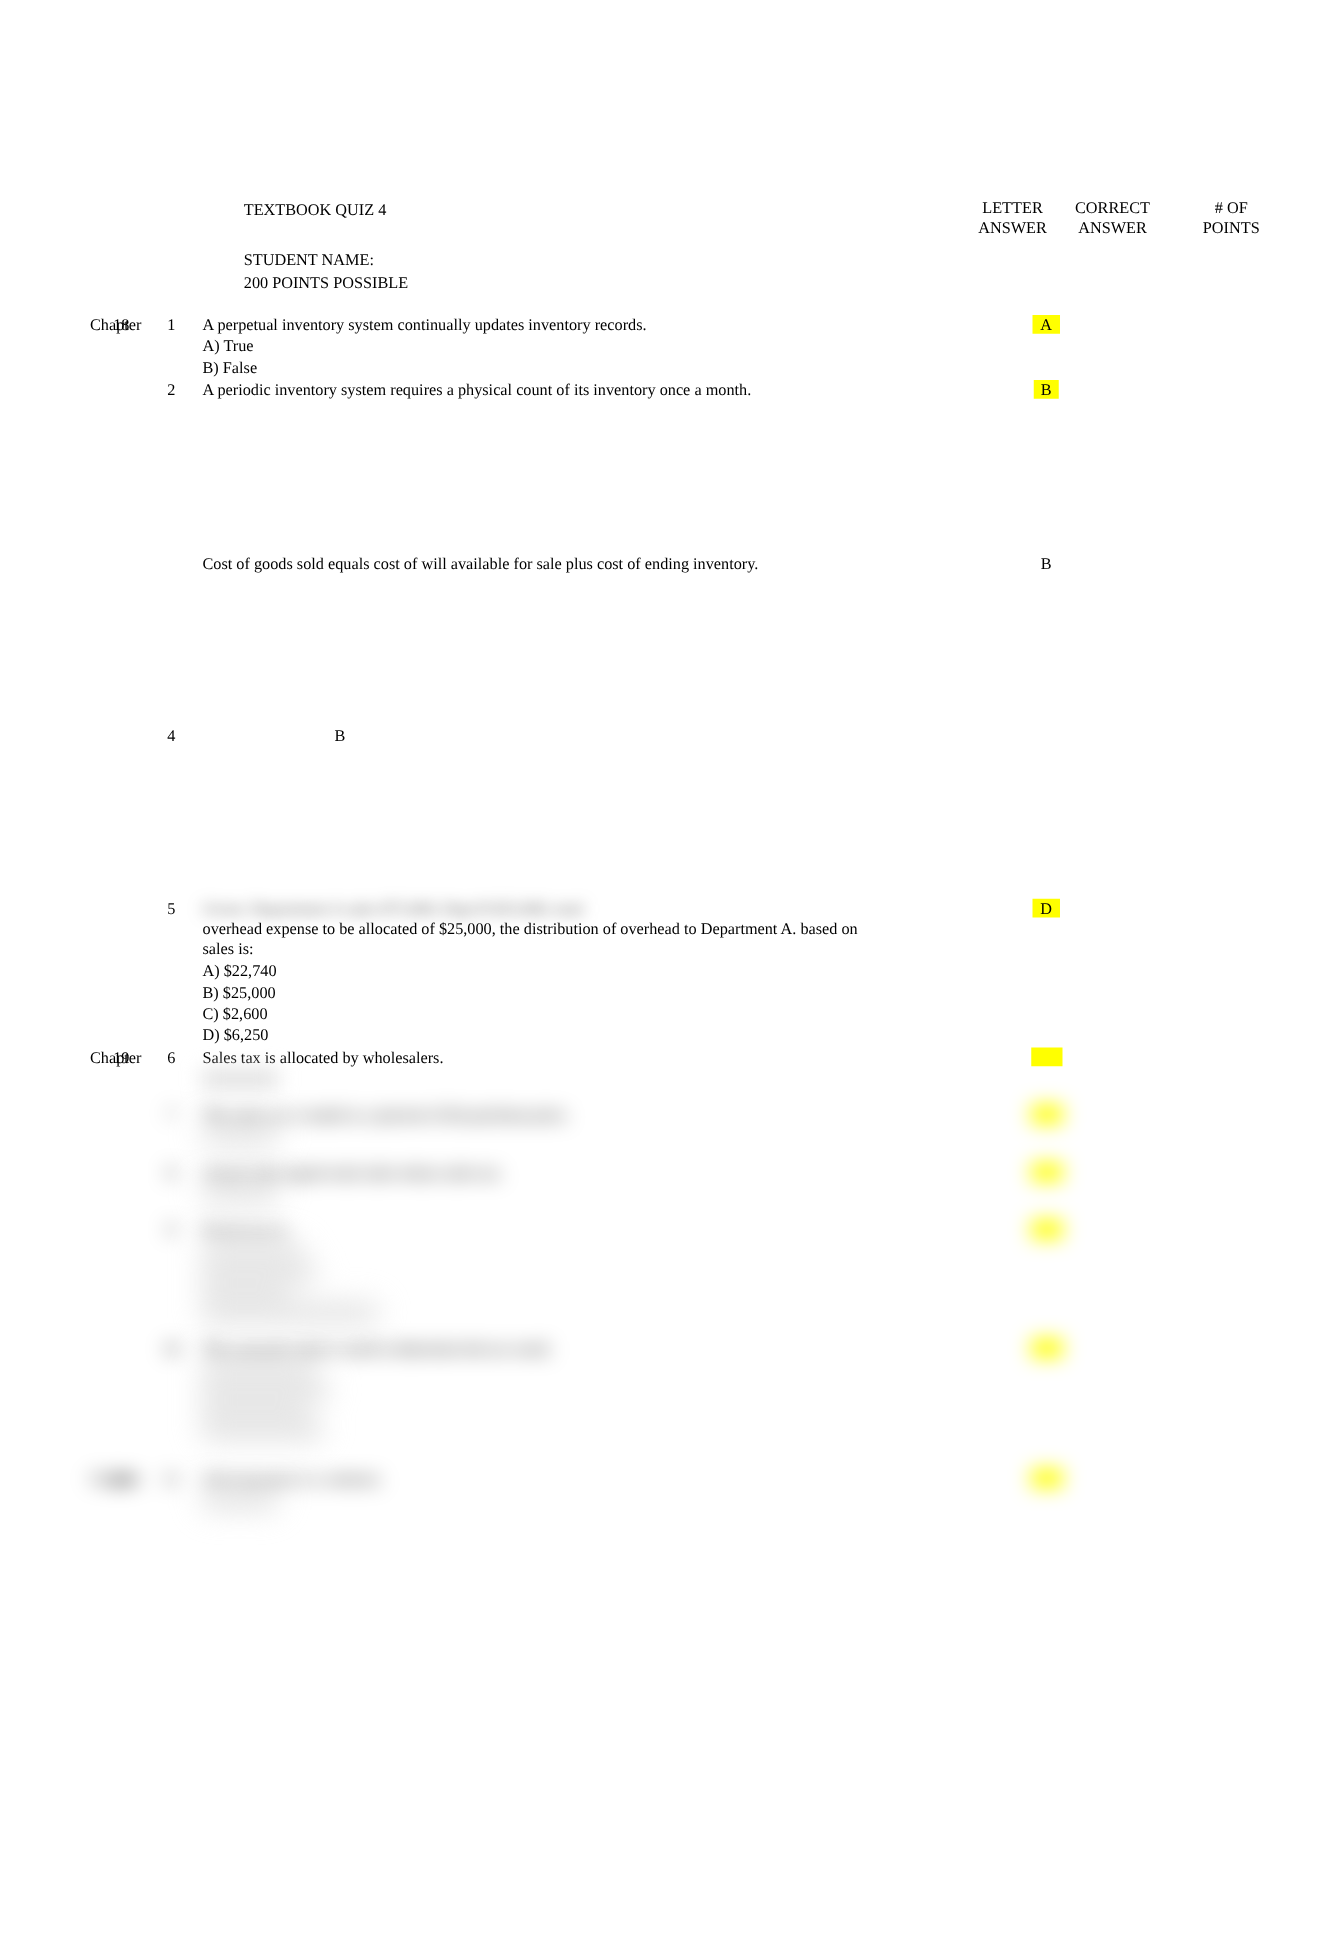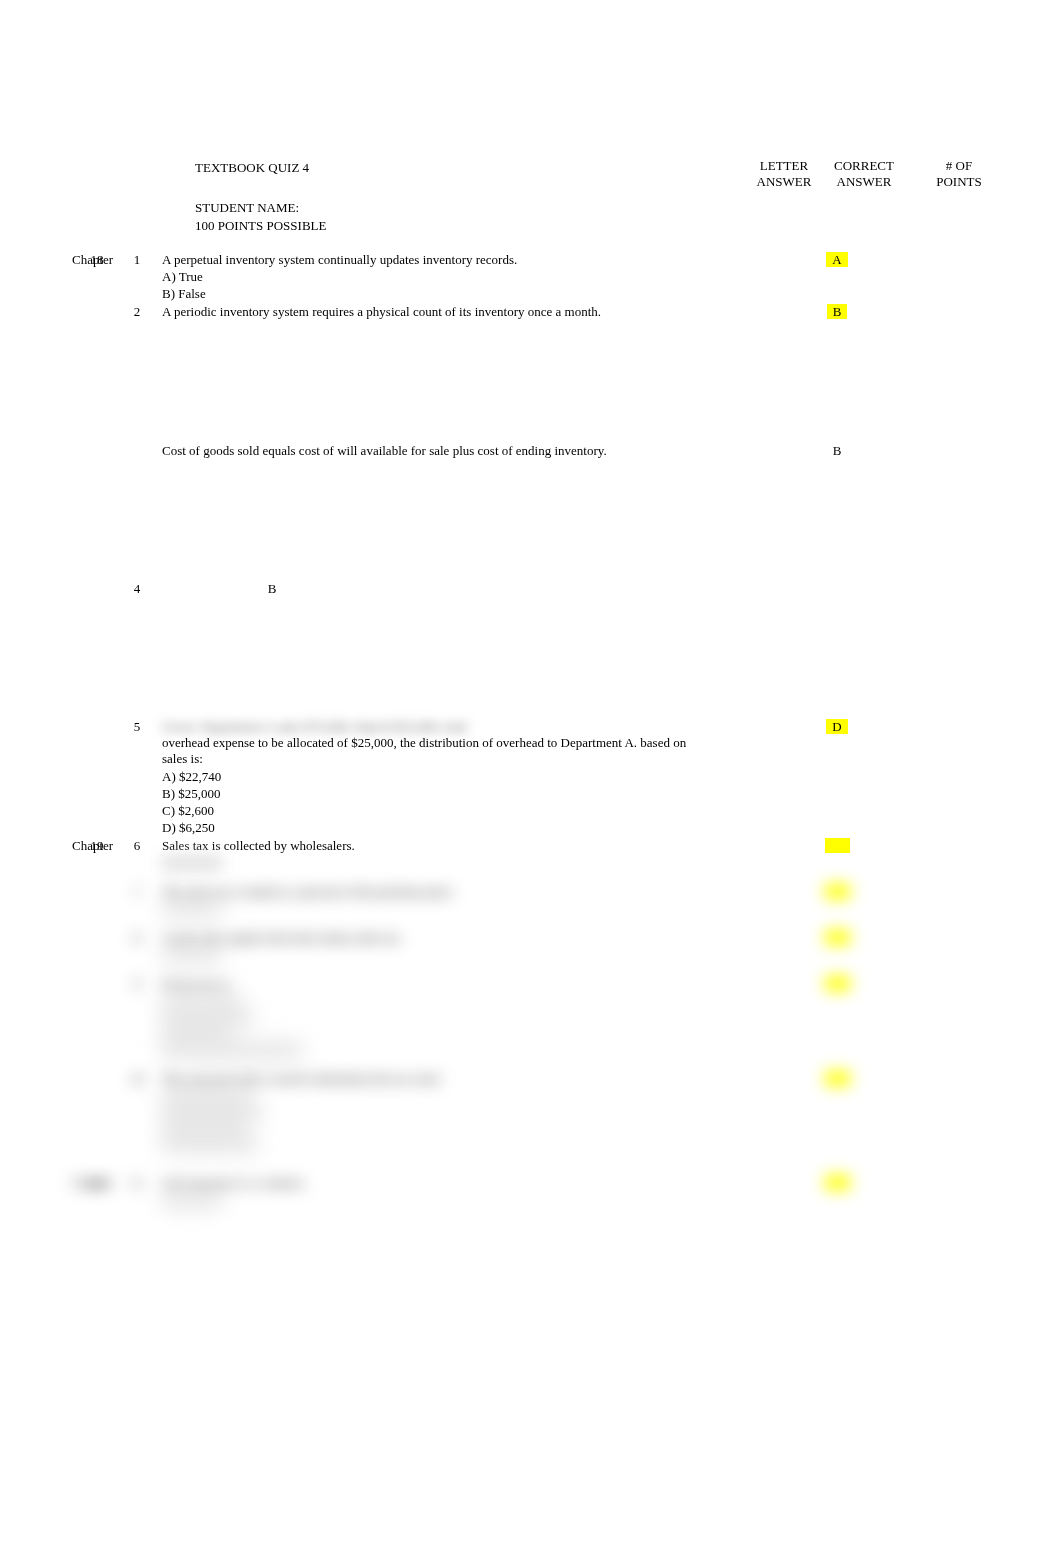--- a/index.html
+++ b/index.html
@@ -50,39 +50,39 @@
     -webkit-filter: blur(8px);
   }
   .qtext { line-height: 1.25; }
   .opt { margin-top: 1px; }
   .hdr-title { margin-left: 195px; margin-bottom: 10px; font-family: Liberation Serif, serif; }
   .hdr-line { margin-left: 195px; margin-bottom: 2px; }
   .hdr-block { margin-bottom: 18px; }
   .hdr-right {
     position: absolute;
     top: -2px;
-    left: 744px;
+    left: 770px;
     display: flex;
     text-align: center;
     line-height: 1.2;
   }
   .hdr-right .col-a { width: 80px; }
   .hdr-right .col-b { width: 80px; }
   .hdr-right .col-c { width: 90px; padding-left: 20px; }
 </style>
 </head>
 <body>
 
 <div class="page">
 
   <div class="hdr-block" style="position:relative;">
     <div class="hdr-title">TEXTBOOK QUIZ 4</div>
     <div class="spacer-sm"></div>
     <div class="hdr-line">STUDENT NAME:</div>
-    <div class="hdr-line">100 POINTS POSSIBLE</div>
+    <div class="hdr-line">200 POINTS POSSIBLE</div>
 
     <div class="hdr-right">
       <div class="col-a">
         <div>LETTER</div>
         <div>ANSWER</div>
       </div>
       <div class="col-b">
         <div>CORRECT</div>
         <div>ANSWER</div>
       </div>
@@ -161,21 +161,21 @@
     <div class="col-letter"></div>
     <div class="col-correct"><span class="hl-inline">D</span></div>
     <div class="col-points"></div>
   </div>
 
   <div class="row">
     <div class="col-chapter">Chapter</div>
     <div class="col-chnum">19</div>
     <div class="col-qnum">6</div>
     <div class="col-question">
-      <div class="qtext">Sales tax is collected by wholesalers.</div>
+      <div class="qtext">Sales tax is allocated by wholesalers.</div>
       <div class="blur-block" style="width:60px;"></div>
     </div>
     <div class="col-letter"></div>
     <div class="col-correct"><span class="hl-inline">&nbsp;&nbsp;&nbsp;&nbsp;</span></div>
     <div class="col-points"></div>
   </div>
 
   <div style="height:10px;"></div>
 
   <div class="row blur-chunk">

